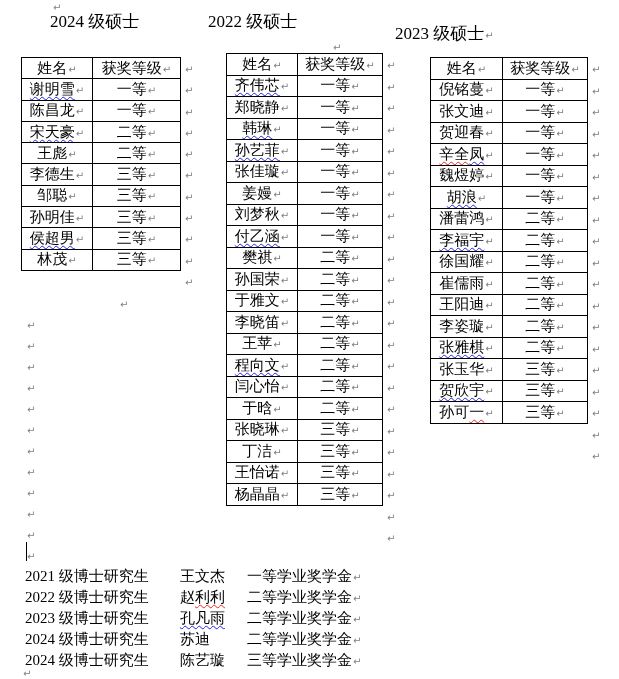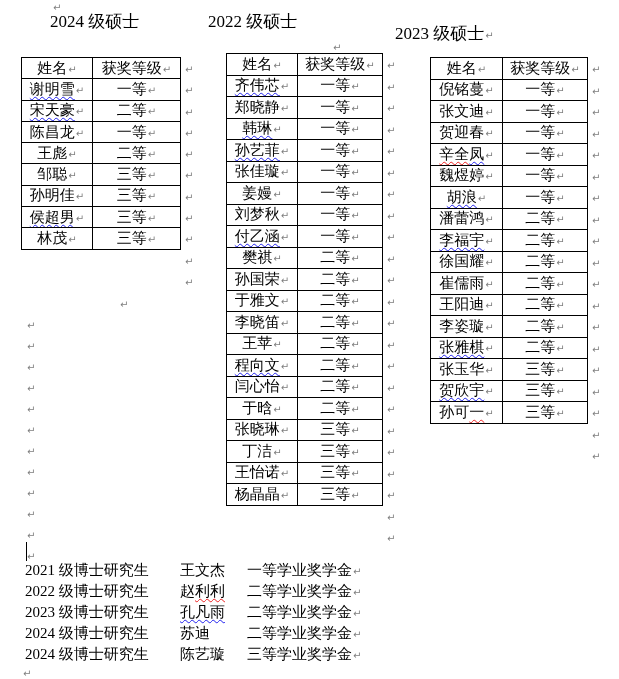--- a/index.html
+++ b/index.html
@@ -43,21 +43,21 @@
   #rowmarks-0 .rm{height:21.3px;line-height:21.3px}
   #rowmarks-1 .rm{height:21.5px;line-height:21.5px}
   #rowmarks-2 .rm{height:21.5px;line-height:21.5px}
   
   #left-marks{position:absolute;left:26px;top:313px}
   #left-marks .lp{height:21px;line-height:21px}
   
   #cursor{position:absolute;left:26px;top:542px;width:1px;height:19px;background:#000}
   
   #bottom-lines{position:absolute;left:25px;top:562px;font-size:15px}
-  .bline{position:relative;height:21px;line-height:16px;white-space:nowrap}
+  .bline{position:relative;height:21px;line-height:28px;white-space:nowrap}
   .bl-year{display:inline-block;width:155px}
   .bl-name{display:inline-block;width:67px}
   
   .u-blue{text-decoration-line:underline;text-decoration-style:wavy;text-decoration-color:#2222ee;text-decoration-thickness:1px;text-underline-offset:2px}
   .u-red{text-decoration-line:underline;text-decoration-style:wavy;text-decoration-color:#ee2222;text-decoration-thickness:1px;text-underline-offset:2px}
 </style>
 </head>
 <body>
 
 <span class="pmark abs" id="pm-top-left">↵</span>
@@ -79,30 +79,34 @@
         <th>姓名<span class="pmark">↵</span></th>
         <th>获奖等级<span class="pmark">↵</span></th>
       </tr>
     </thead>
     <tbody>
       <tr>
         <td><span class="u-blue">谢明雪</span><span class="pmark">↵</span></td>
         <td>一等<span class="pmark">↵</span></td>
       </tr>
       <tr>
+        <td><span>陈昌龙</span><span class="pmark">↵</span></td>
+        <td>一等<span class="pmark">↵</span></td>
+      </tr>
+      <tr>
         <td><span class="u-blue">宋天豪</span><span class="pmark">↵</span></td>
         <td>二等<span class="pmark">↵</span></td>
       </tr>
       <tr>
-        <td><span>陈昌龙</span><span class="pmark">↵</span></td>
-        <td>一等<span class="pmark">↵</span></td>
-      </tr>
-      <tr>
         <td><span>王彪</span><span class="pmark">↵</span></td>
         <td>二等<span class="pmark">↵</span></td>
+      </tr>
+      <tr>
+        <td><span>李德生</span><span class="pmark">↵</span></td>
+        <td>三等<span class="pmark">↵</span></td>
       </tr>
       <tr>
         <td><span>邹聪</span><span class="pmark">↵</span></td>
         <td>三等<span class="pmark">↵</span></td>
       </tr>
       <tr>
         <td><span>孙明佳</span><span class="pmark">↵</span></td>
         <td>三等<span class="pmark">↵</span></td>
       </tr>
       <tr>

